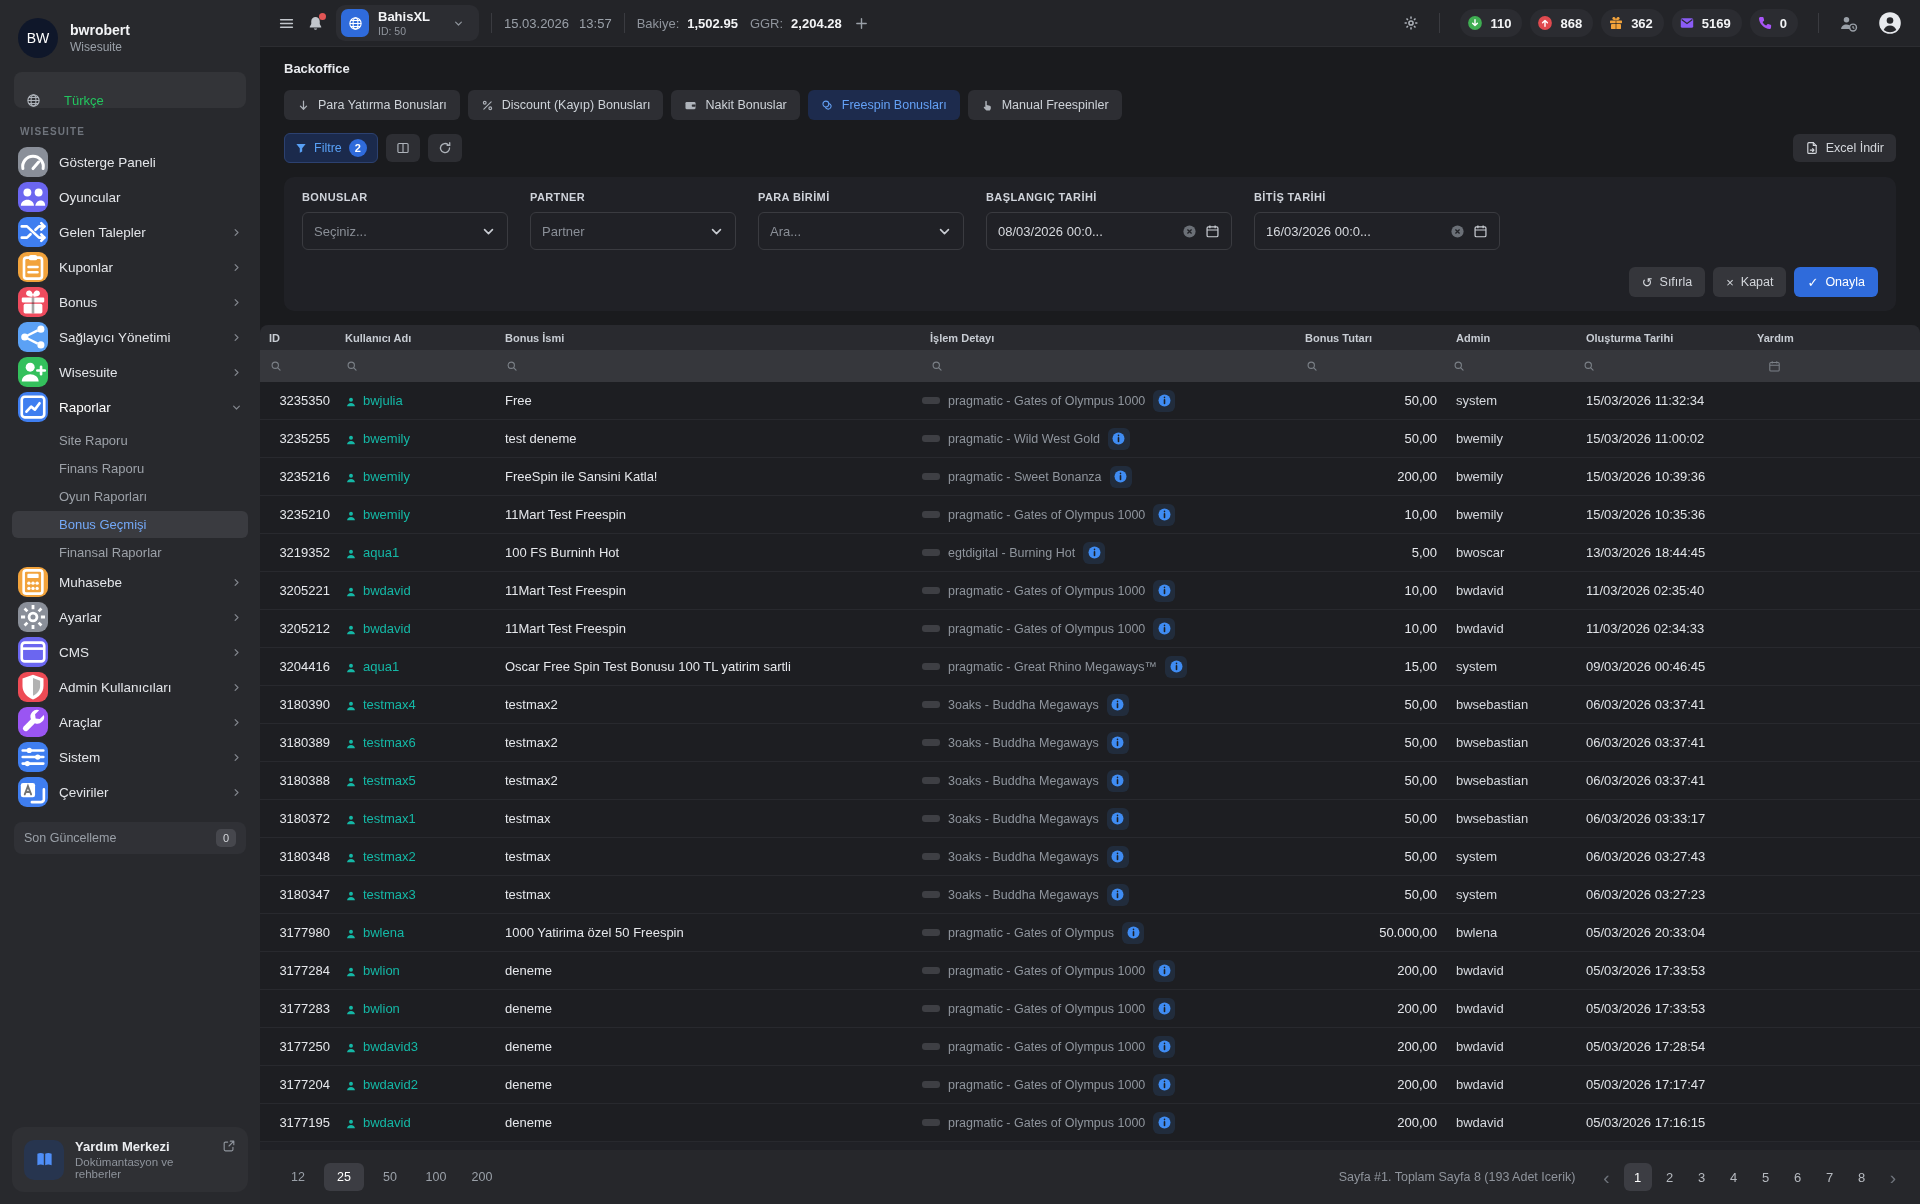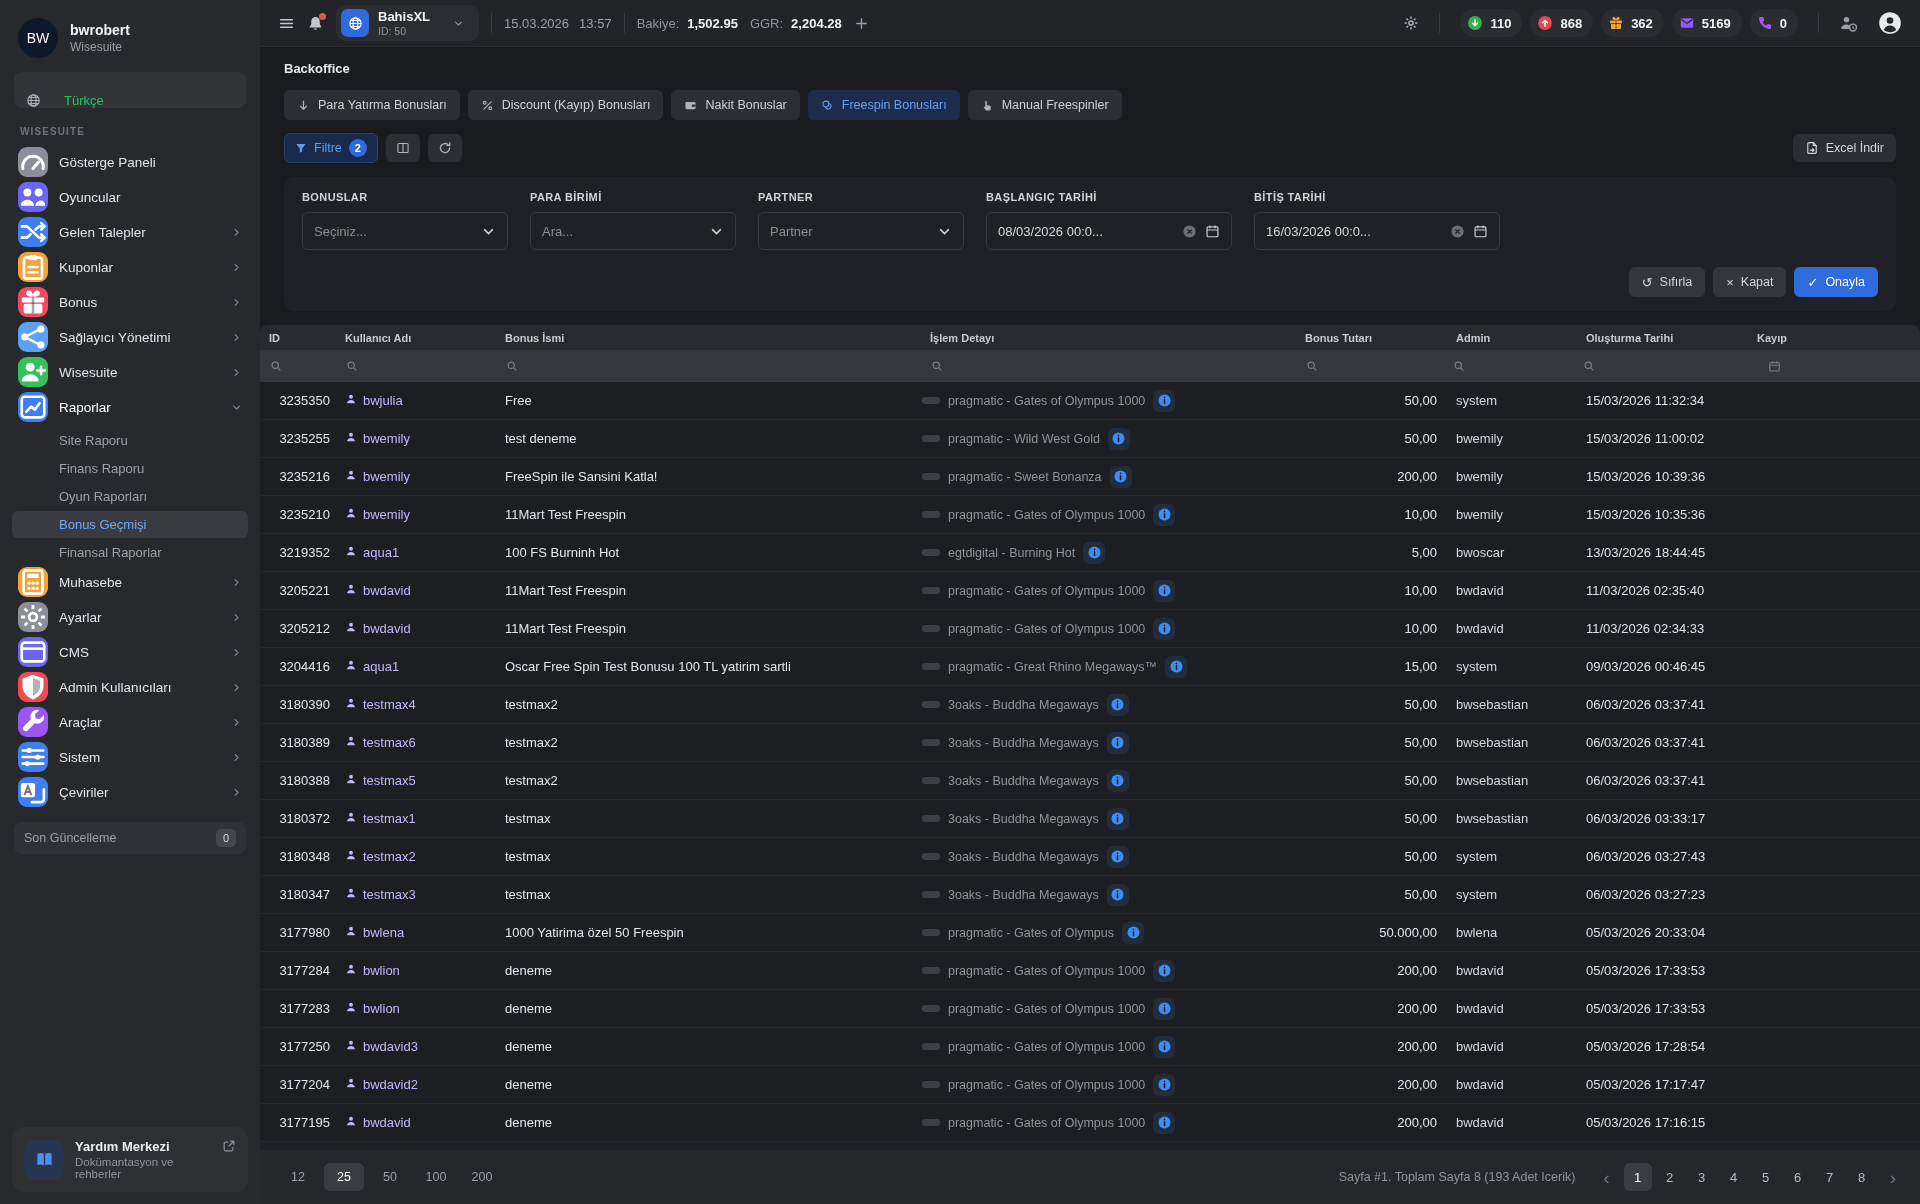--- a/index.html
+++ b/index.html
@@ -89,21 +89,21 @@
   .hc.r{text-align:left;padding-right:6px}
   .hc.pr{padding-right:26px}
   .hc.pl13{padding-left:13px}
   .t-search{height:32px;background:#36373c;flex:none;color:#7b8087}
   .t-search .sc{padding-left:10px;font-size:12px;display:flex;cursor:text}
   .t-search .sc.cal{padding-left:20px;font-size:13px}
   .t-body{flex:1;overflow:hidden}
   .trow{height:38px;border-bottom:1px solid #28292e;background:#1d1e22;box-sizing:border-box}
   .cell{white-space:nowrap;overflow:hidden}
   .c-id{text-align:right;padding-right:6px;color:#e5e7eb}
-  .c-user{padding-left:9px;color:#c4b5fd;display:flex;align-items:flex-start;gap:6px;cursor:pointer}
+  .c-user{padding-left:9px;color:#14b8a6;display:flex;align-items:flex-end;gap:6px;cursor:pointer}
   .c-user .ic{font-size:12px}
   .c-bonus{padding-left:9px;color:#e5e7eb}
   .c-detail{display:flex;align-items:center;gap:8px;padding-left:1px}
   .thumb{width:18px;height:7px;border-radius:3px;background:#3e3f44;flex:none}
   .d-text{color:#8f959d;font-size:12.5px}
   .info-chip{width:22px;height:22px;border-radius:6px;background:rgba(63,140,243,.13);display:flex;align-items:center;justify-content:center;cursor:pointer}
   .info-chip .ic{font-size:15px;color:#3f8cf3}
   .c-amount{text-align:right;padding-right:6px;color:#e5e7eb}
   .c-admin{padding-left:13px;color:#d6d9de}
   .c-created{padding-left:13px;color:#dfe2e6}
@@ -614,34 +614,34 @@
               <div class="control">
                 <span class="ph">Seçiniz...</span>
                 <span class="ic chev">
                   <svg viewBox="0 0 16 16" fill="none" stroke="currentColor" stroke-width="1.7" stroke-linecap="round" stroke-linejoin="round">
                     <path d="m3.8 6 4.2 4.2L12.2 6"></path>
                   </svg>
                 </span>
               </div>
             </div>
             <div class="f-col">
+              <div class="f-label">PARTNER</div>
+              <div class="control">
+                <span class="ph">Partner</span>
+                <span class="ic chev">
+                  <svg viewBox="0 0 16 16" fill="none" stroke="currentColor" stroke-width="1.7" stroke-linecap="round" stroke-linejoin="round">
+                    <path d="m3.8 6 4.2 4.2L12.2 6"></path>
+                  </svg>
+                </span>
+              </div>
+            </div>
+            <div class="f-col">
               <div class="f-label">PARA BİRİMİ</div>
               <div class="control">
                 <span class="ph">Ara...</span>
-                <span class="ic chev">
-                  <svg viewBox="0 0 16 16" fill="none" stroke="currentColor" stroke-width="1.7" stroke-linecap="round" stroke-linejoin="round">
-                    <path d="m3.8 6 4.2 4.2L12.2 6"></path>
-                  </svg>
-                </span>
-              </div>
-            </div>
-            <div class="f-col">
-              <div class="f-label">PARTNER</div>
-              <div class="control">
-                <span class="ph">Partner</span>
                 <span class="ic chev">
                   <svg viewBox="0 0 16 16" fill="none" stroke="currentColor" stroke-width="1.7" stroke-linecap="round" stroke-linejoin="round">
                     <path d="m3.8 6 4.2 4.2L12.2 6"></path>
                   </svg>
                 </span>
               </div>
             </div>
             <div class="f-col datecol">
               <div class="f-label">BAŞLANGIÇ TARİHİ</div>
               <div class="control">
@@ -697,21 +697,21 @@
 
       <div class="table-panel">
         <div class="tgrid t-header" id="t-header">
             <div class="hc r">ID</div>
             <div class="hc">Kullanıcı Adı</div>
             <div class="hc">Bonus İsmi</div>
             <div class="hc">İşlem Detayı</div>
             <div class="hc r">Bonus Tutarı</div>
             <div class="hc pl13">Admin</div>
             <div class="hc pl13">Oluşturma Tarihi</div>
-            <div class="hc r pr">Kayıp</div>
+            <div class="hc r pr">Yardım</div>
           </div>
         <div class="tgrid t-search" id="t-search">
             <div class="sc">
               <span class="ic ">
                 <svg viewBox="0 0 16 16" fill="none" stroke="currentColor" stroke-width="1.5" stroke-linecap="round">
                   <circle cx="7" cy="7" r="4.2"></circle>
                   <path d="m10.4 10.4 3 3"></path>
                 </svg>
               </span>
             </div>

